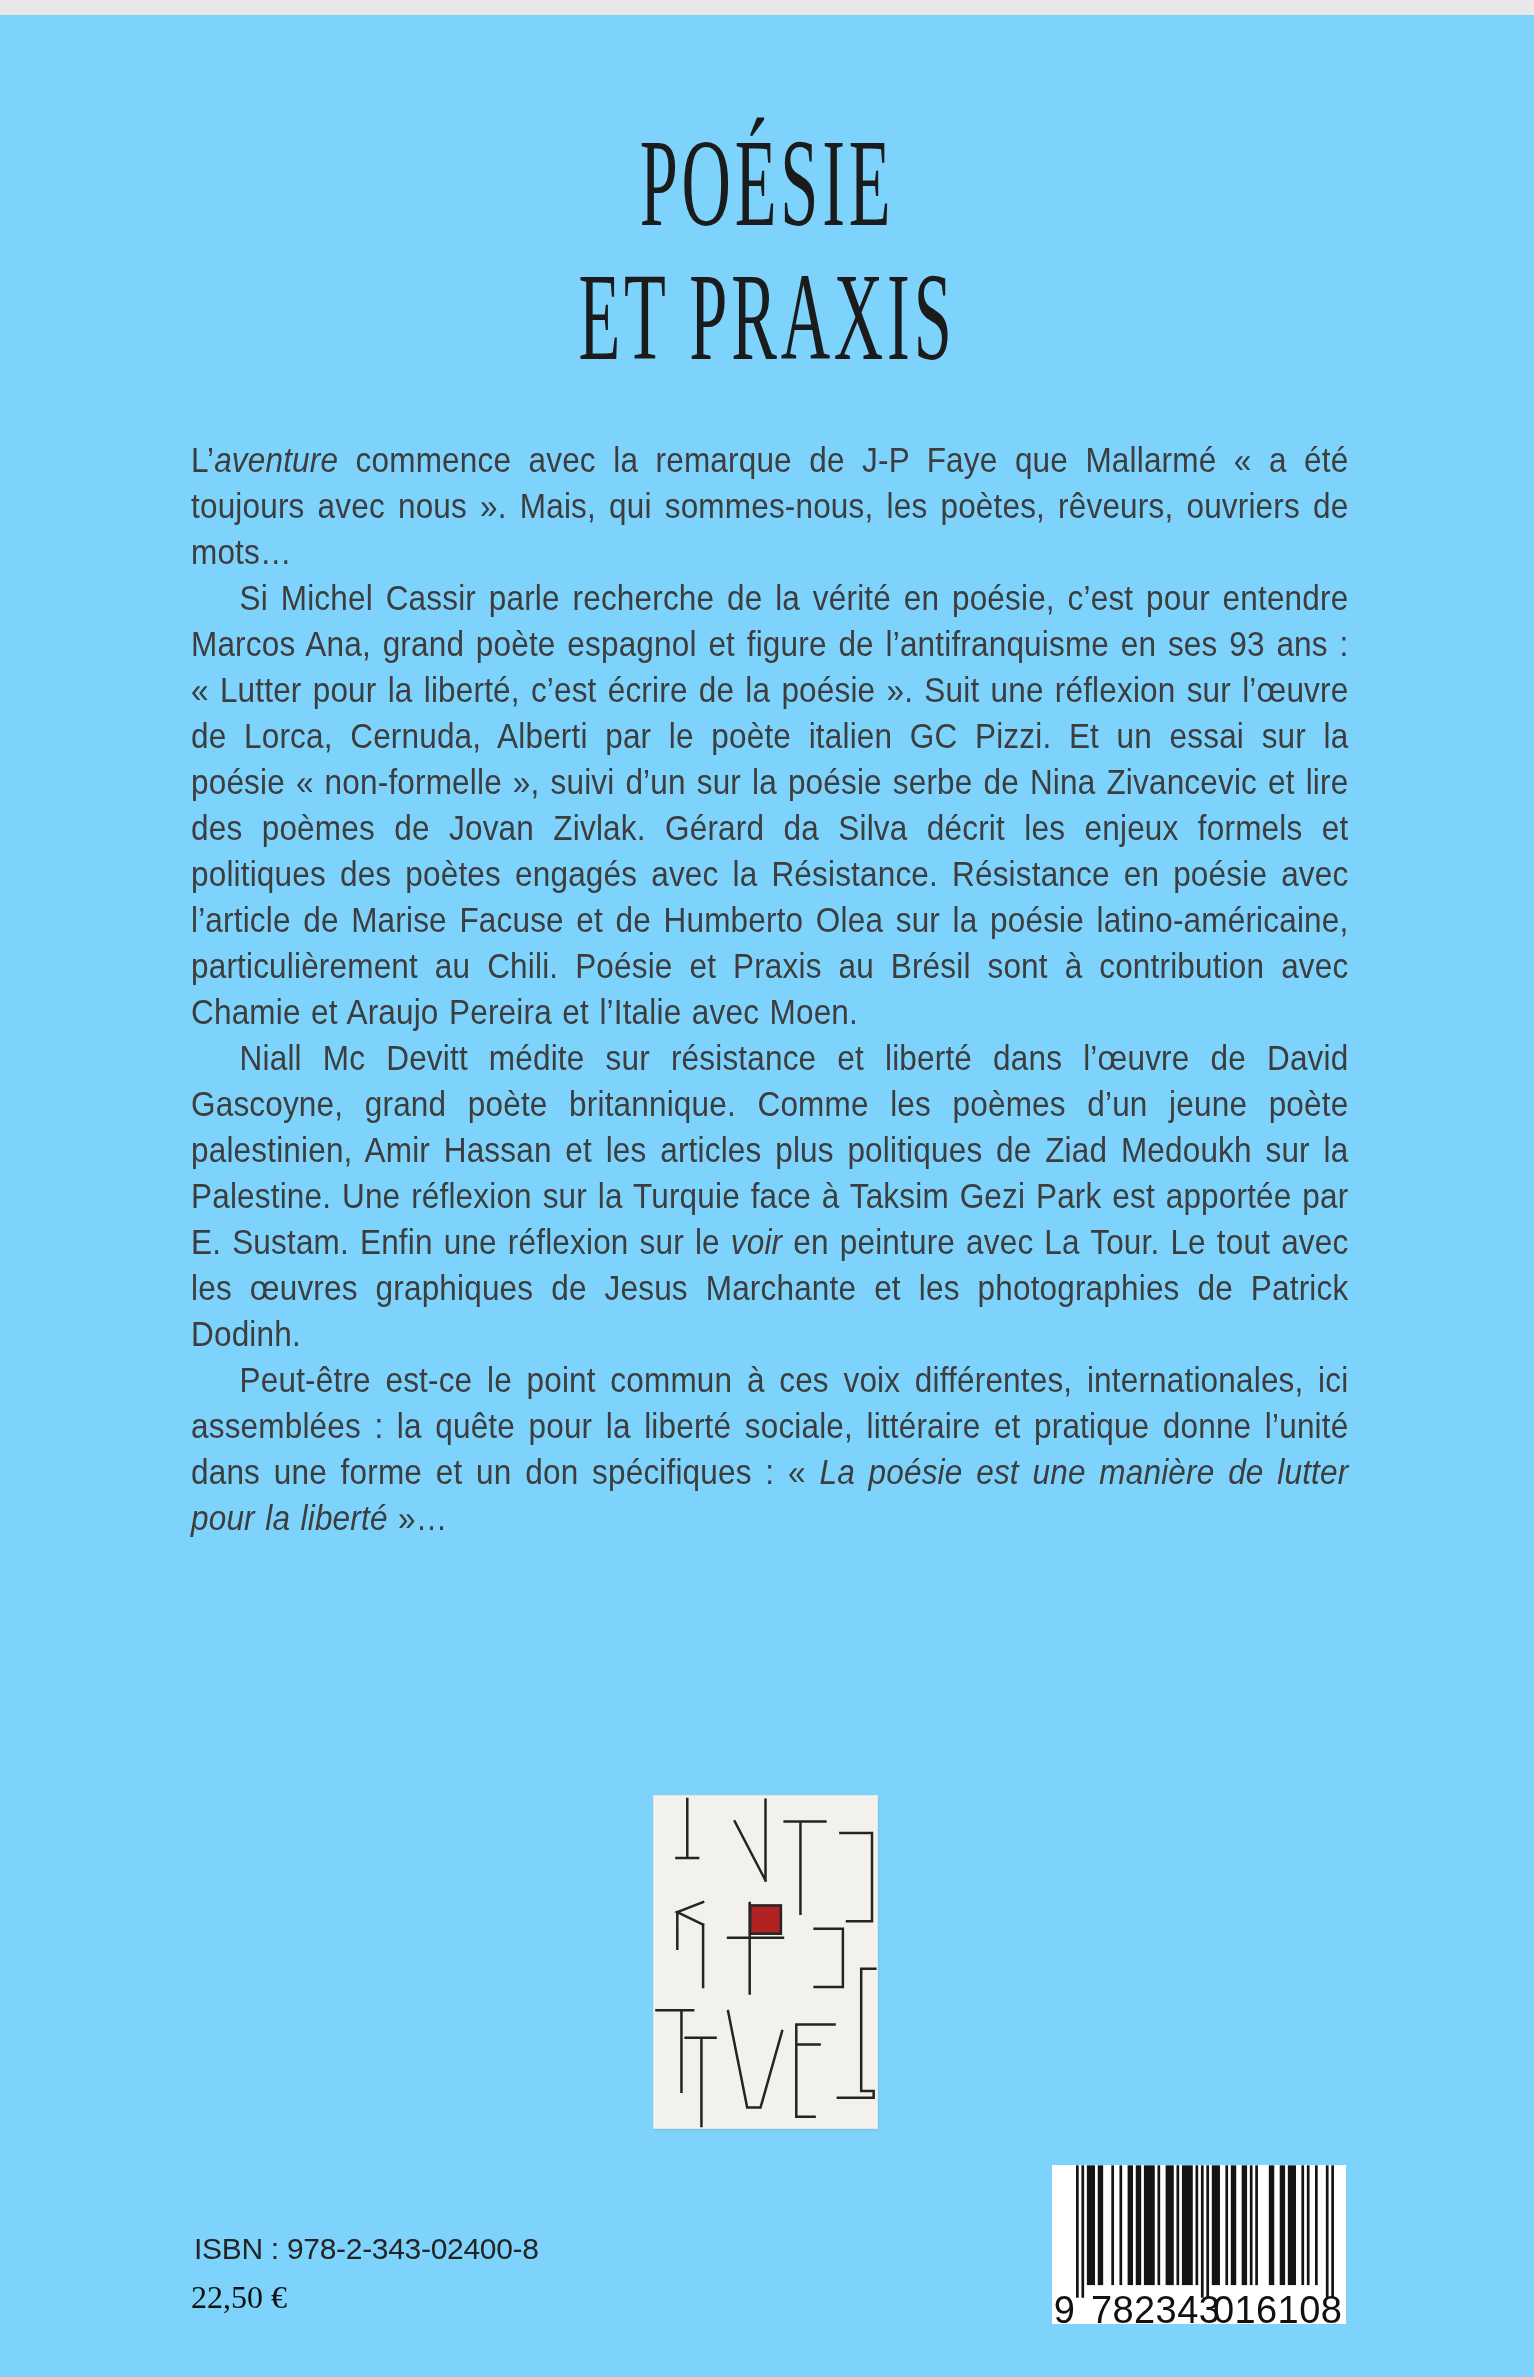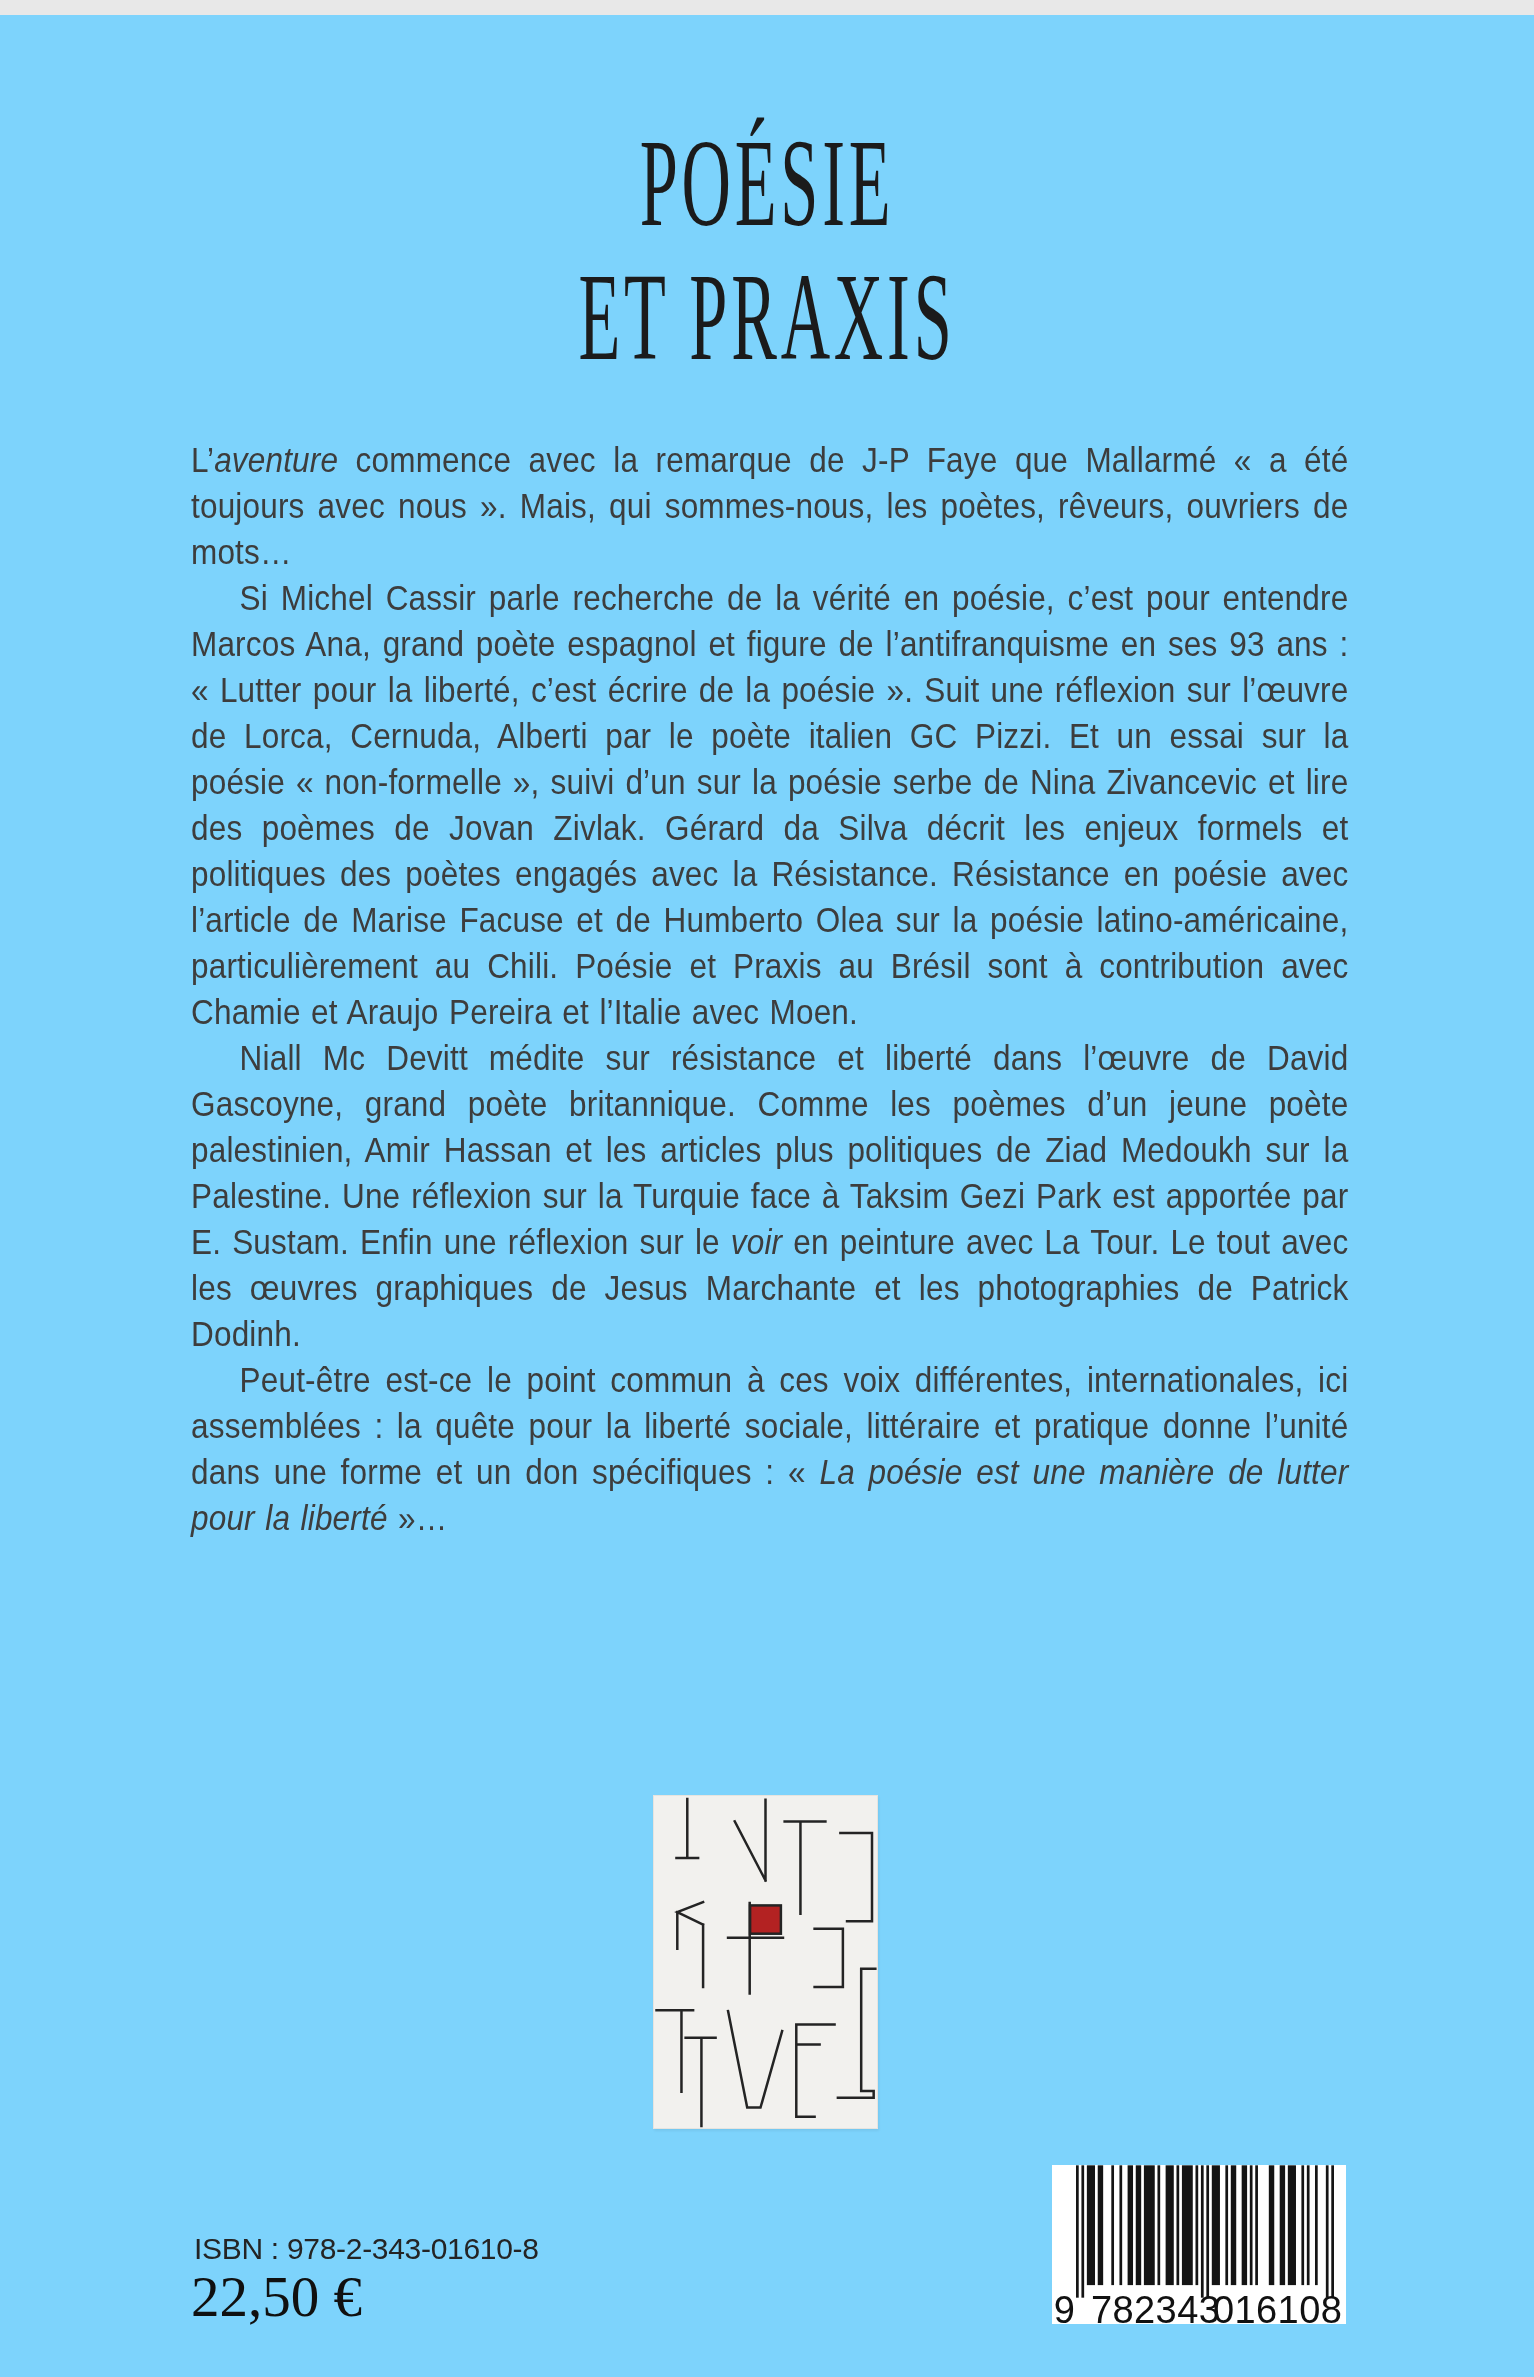--- a/index.html
+++ b/index.html
@@ -60,21 +60,21 @@
     position:absolute;
     left:194px;top:2219px;
     font-size:30px;line-height:30px;
     letter-spacing:-0.3px;
     color:#242424;
   }
   .price{
     position:absolute;
     left:191px;top:2260px;
     font-family:"Liberation Serif",serif;
-    font-size:57px;line-height:44px;
+    font-size:32px;line-height:44px;
     color:#101010;
   }
   
   .barcode{
     position:absolute;
     left:1052px;top:2150px;
     width:294px;height:159px;
     background:#ffffff;
   }
   .barcode svg{position:absolute;left:24px;top:0;}
@@ -121,21 +121,21 @@
         <path d="M3,257 H47 M33,257 V355"></path>
         <path d="M38,290 H74 M57,290 V396"></path>
         <path d="M89,258 L112,374 H128 L154,282"></path>
         <path d="M171,274 V385 M171,274 H217 M171,298 H199 M171,385 H193"></path>
         <path d="M266,207 H249 V354 H264 V362 H221"></path>
       </g>
       <rect x="115.5" y="131" width="37" height="34" stroke="#242424" stroke-width="3" fill="#b32222"></rect>
     </svg>
   </div>
 
-  <div class="isbn">ISBN : 978-2-343-01610-8</div>
+  <div class="isbn">ISBN : 978-2-343-02400-8</div>
 
   <div class="price">22,50 €</div>
 
   <div class="barcode">
     <svg id="bc" width="258" height="133" viewBox="0 0 308 158">
         <rect x="0.00" y="0" width="3.24" height="158" fill="#141414"></rect>
         <rect x="6.48" y="0" width="3.24" height="158" fill="#141414"></rect>
         <rect x="12.97" y="0" width="9.73" height="143" fill="#141414"></rect>
         <rect x="25.94" y="0" width="6.48" height="143" fill="#141414"></rect>
         <rect x="42.15" y="0" width="3.24" height="143" fill="#141414"></rect>

